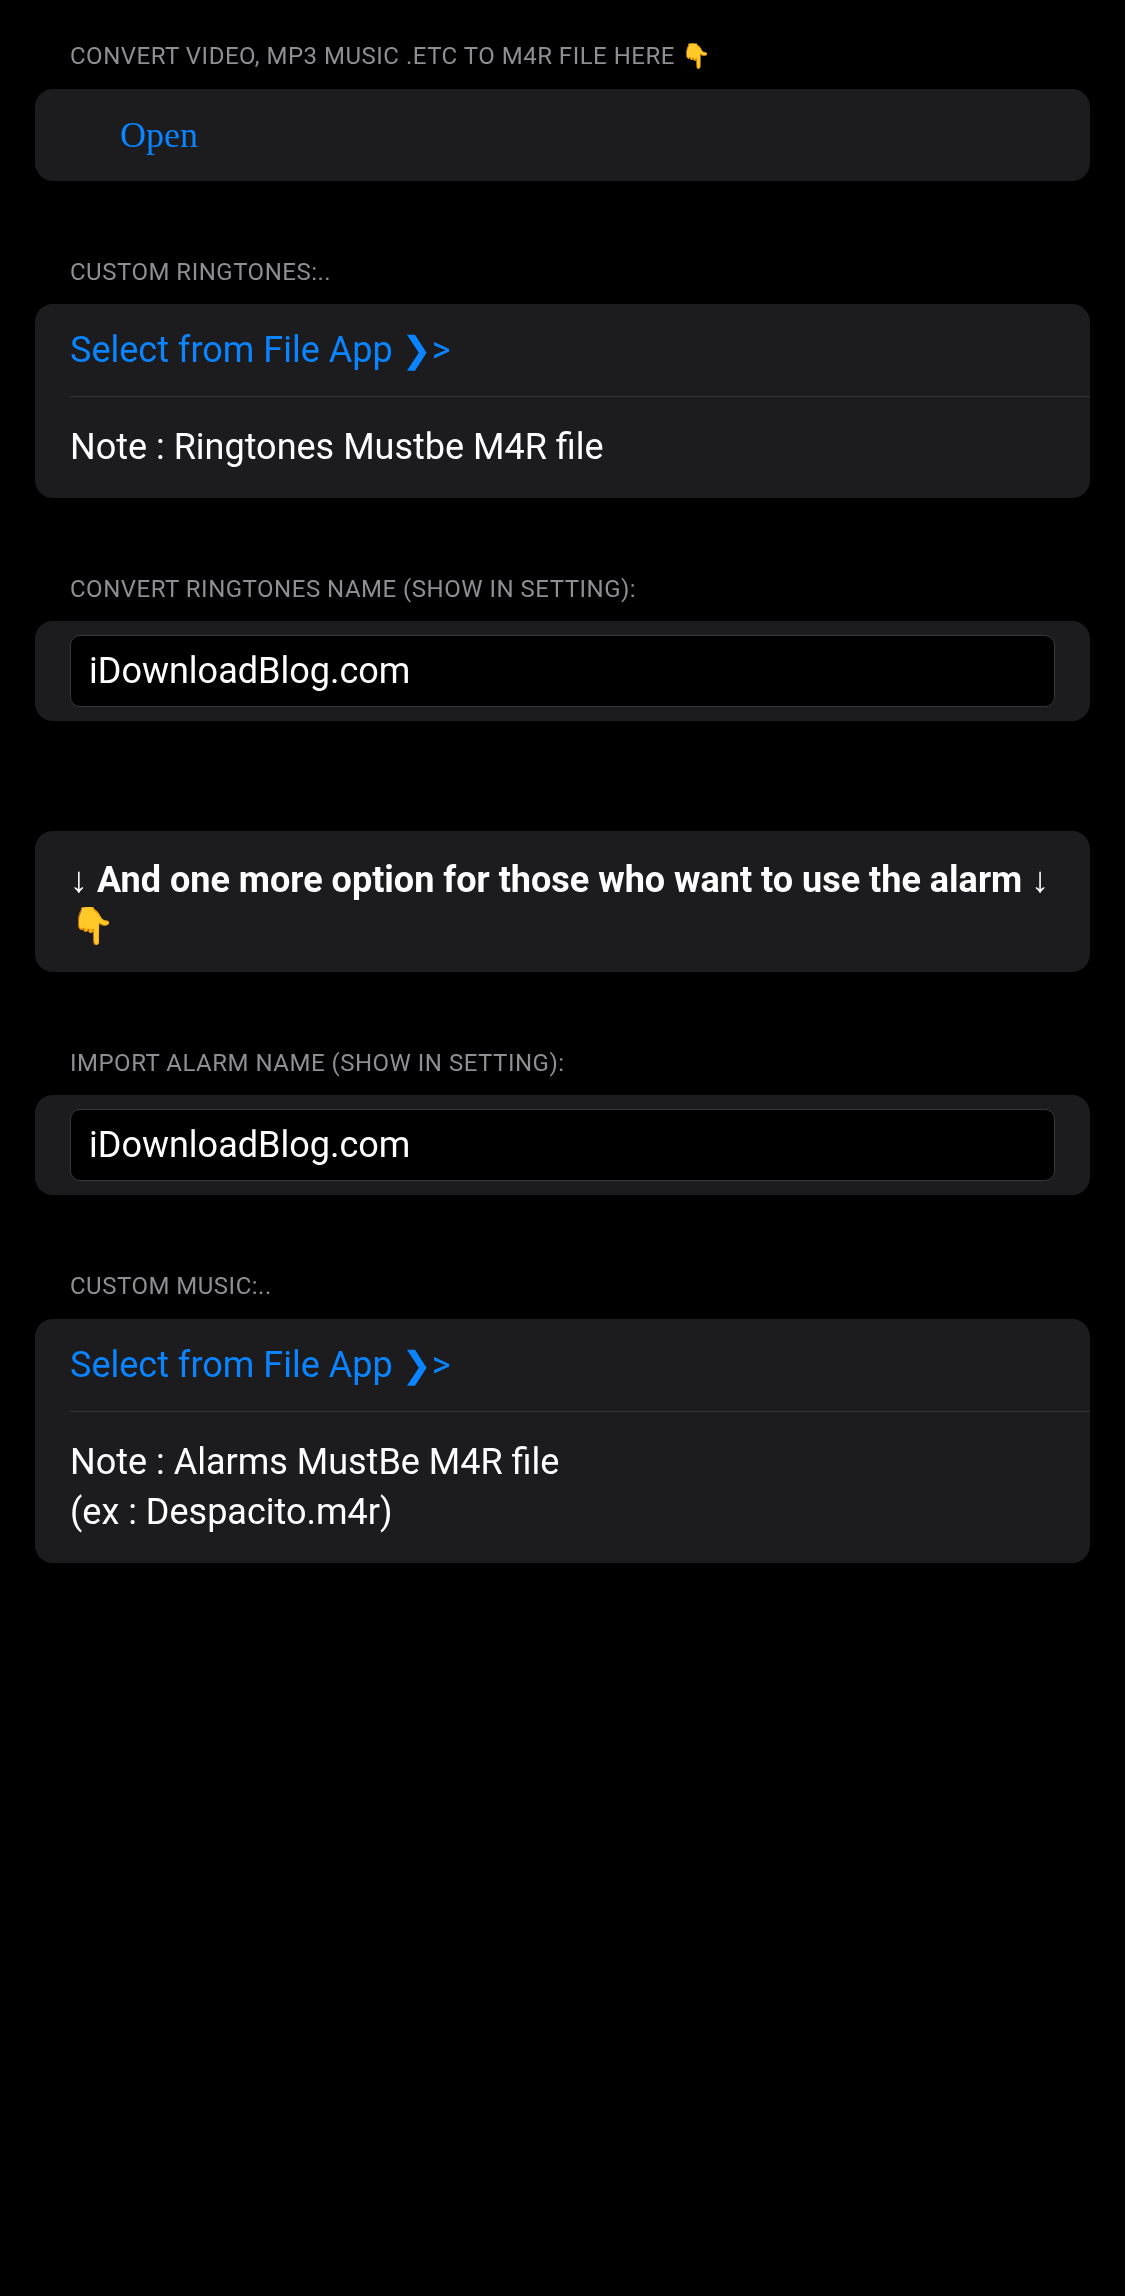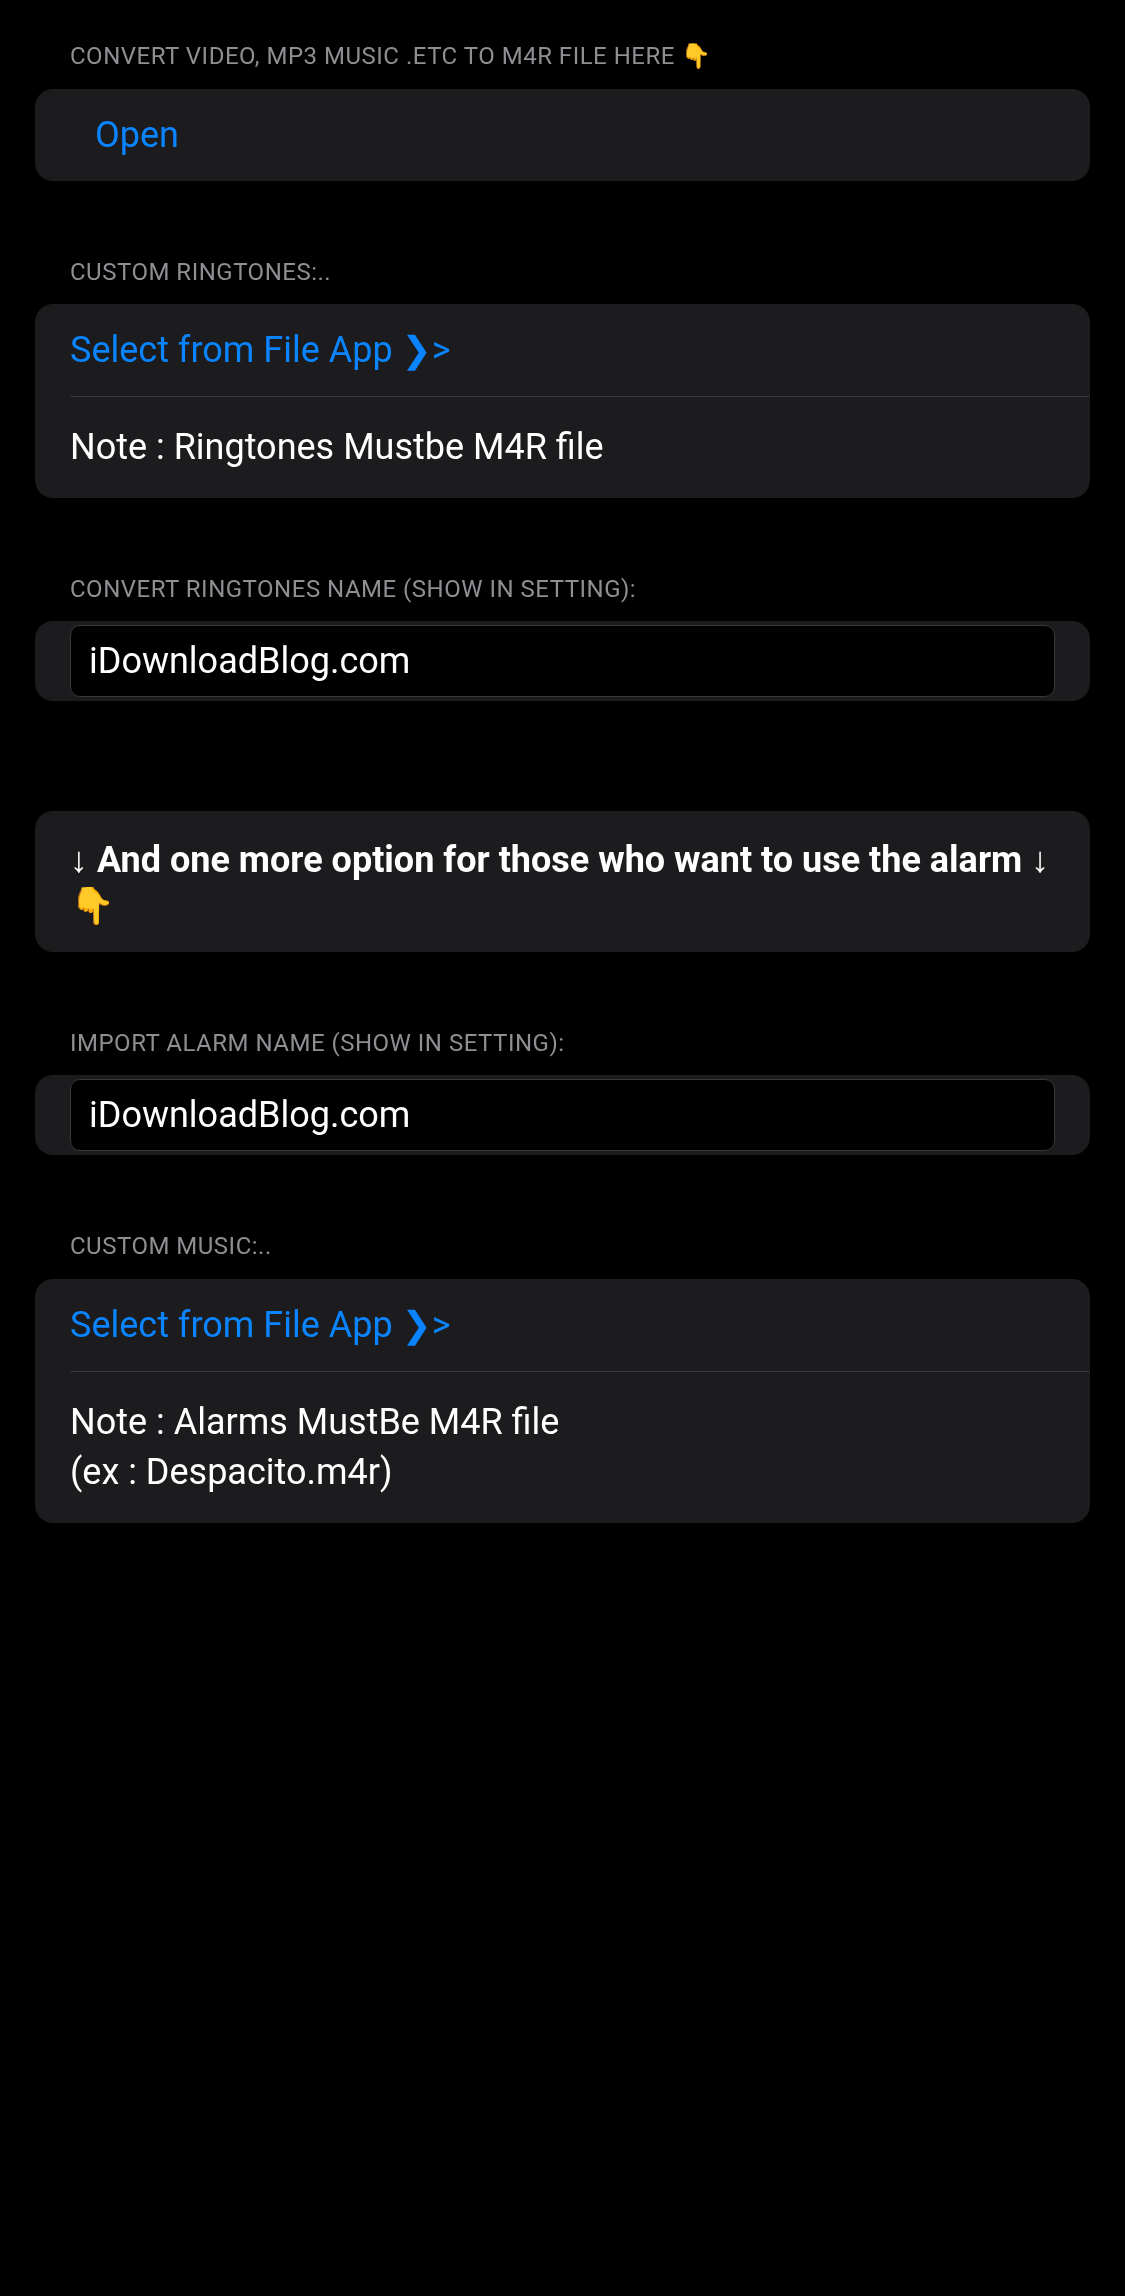--- a/index.html
+++ b/index.html
@@ -32,41 +32,42 @@
     .cell {
       padding: 25px 35px;
     }
     .cell-link {
       color: #0a84ff;
       font-size: 36px;
       font-weight: 400;
       cursor: pointer;
     }
     .cell-link-indent {
-      padding-left: 60px;
+      padding-left: 85px;
+      font-family: Liberation Serif, serif;
     }
     .cell-text {
       color: #ffffff;
       font-size: 36px;
       font-weight: 400;
       line-height: 1.4;
     }
     .cell-bold {
       color: #ffffff;
       font-size: 36px;
       font-weight: 700;
       line-height: 1.35;
     }
     .divider {
       height: 1px;
       background-color: #38383a;
       margin-left: 35px;
     }
     .input-cell {
-      padding: 4px 35px;
+      padding: 14px 35px;
     }
     .text-input {
       width: 100%;
       background-color: #000000;
       border: 1px solid #38383a;
       border-radius: 10px;
       padding: 14px 18px;
       color: #ffffff;
       font-size: 36px;
       font-family: inherit;

